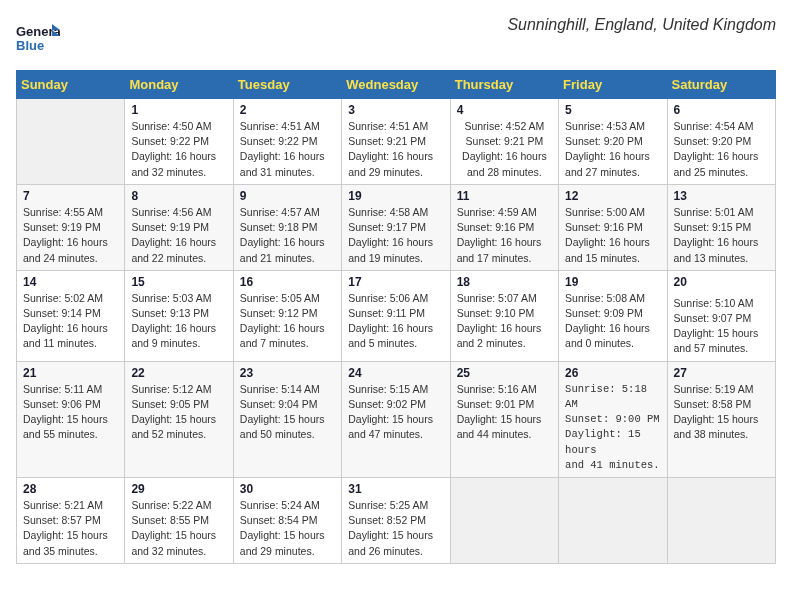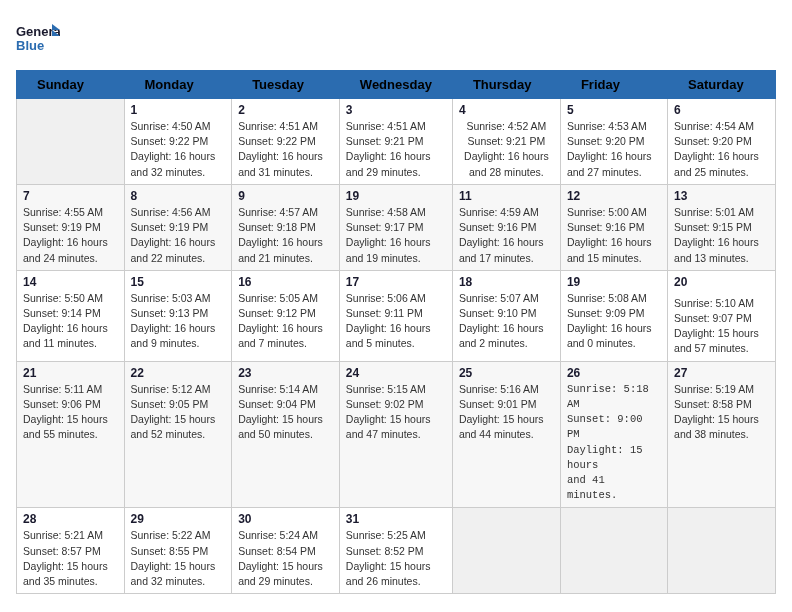--- a/index.html
+++ b/index.html
@@ -35,23 +35,23 @@
       color: #333;
       font-style: italic;
     }
     table {
       width: 100%;
       border-collapse: collapse;
       font-size: 11px;
     }
     thead tr th {
       background-color: #2b6cb0;
-      color: #000000;
+      color: #fde047;
       text-align: left;
-      padding: 6px 20px;
+      padding: 6px 4px;
       font-size: 13px;
       font-weight: bold;
       border: 1px solid #2b6cb0;
       margin-left: 38px;
     }
     tbody tr td {
       border: 1px solid #ccc;
       vertical-align: top;
       padding: 4px 6px;
       width: 14.28%;
@@ -87,20 +87,21 @@
         <svg width="44" height="44" viewBox="0 0 44 44">
           <text x="0" y="20" font-size="13" font-weight="bold" fill="#1a1a2e" font-family="Arial">General</text>
           <text x="0" y="34" font-size="13" font-weight="bold" fill="#2b6cb0" font-family="Arial">Blue</text>
           <polygon points="36,8 44,14 36,14" fill="#2b6cb0"></polygon>
           <polygon points="36,14 44,20 36,20" fill="#2b6cb0"></polygon>
         </svg>
       </div>
     </div>
   </div>
   <div class="title-area">
+    <div class="location">Sunninghill, England, United Kingdom</div>
   </div>
 </div>
 
 <table>
   <thead>
     <tr id="header-row">
     <th>Sunday</th>
         <th>Monday</th>
         <th>Tuesday</th>
         <th>Wednesday</th>
@@ -202,21 +203,21 @@
           <span class="day-num">13</span>
           <div class="day-info" style="white-space: pre-line;">Sunrise: 5:01 AM
 Sunset: 9:15 PM
 Daylight: 16 hours
 and 13 minutes.</div>
         </td>
       </tr>
       <tr>
         <td>
           <span class="day-num">14</span>
-          <div class="day-info" style="white-space: pre-line;">Sunrise: 5:50 AM
+          <div class="day-info" style="white-space: pre-line;">Sunrise: 5:02 AM
 Sunset: 9:14 PM
 Daylight: 16 hours
 and 11 minutes.</div>
         </td>
         <td>
           <span class="day-num">15</span>
           <div class="day-info" style="white-space: pre-line;">Sunrise: 5:03 AM
 Sunset: 9:13 PM
 Daylight: 16 hours
 and 9 minutes.</div>

